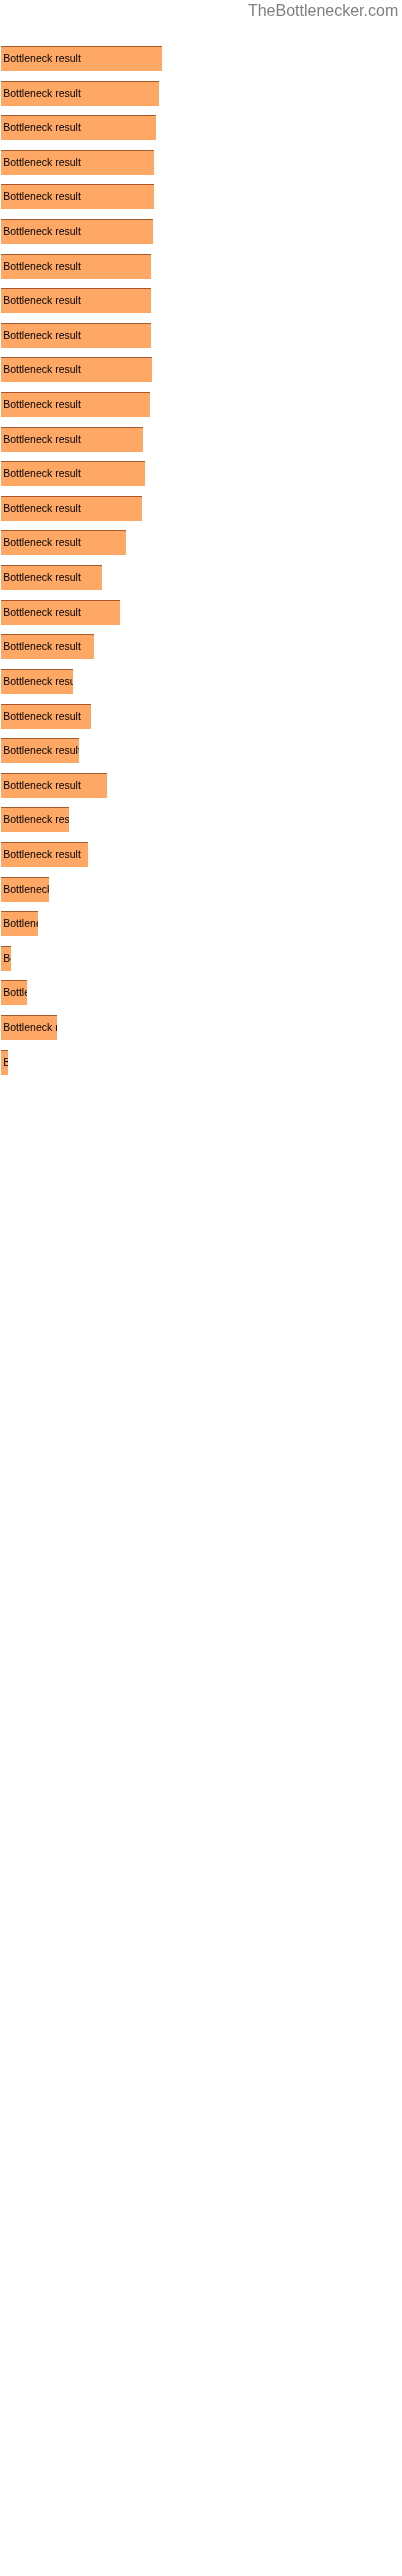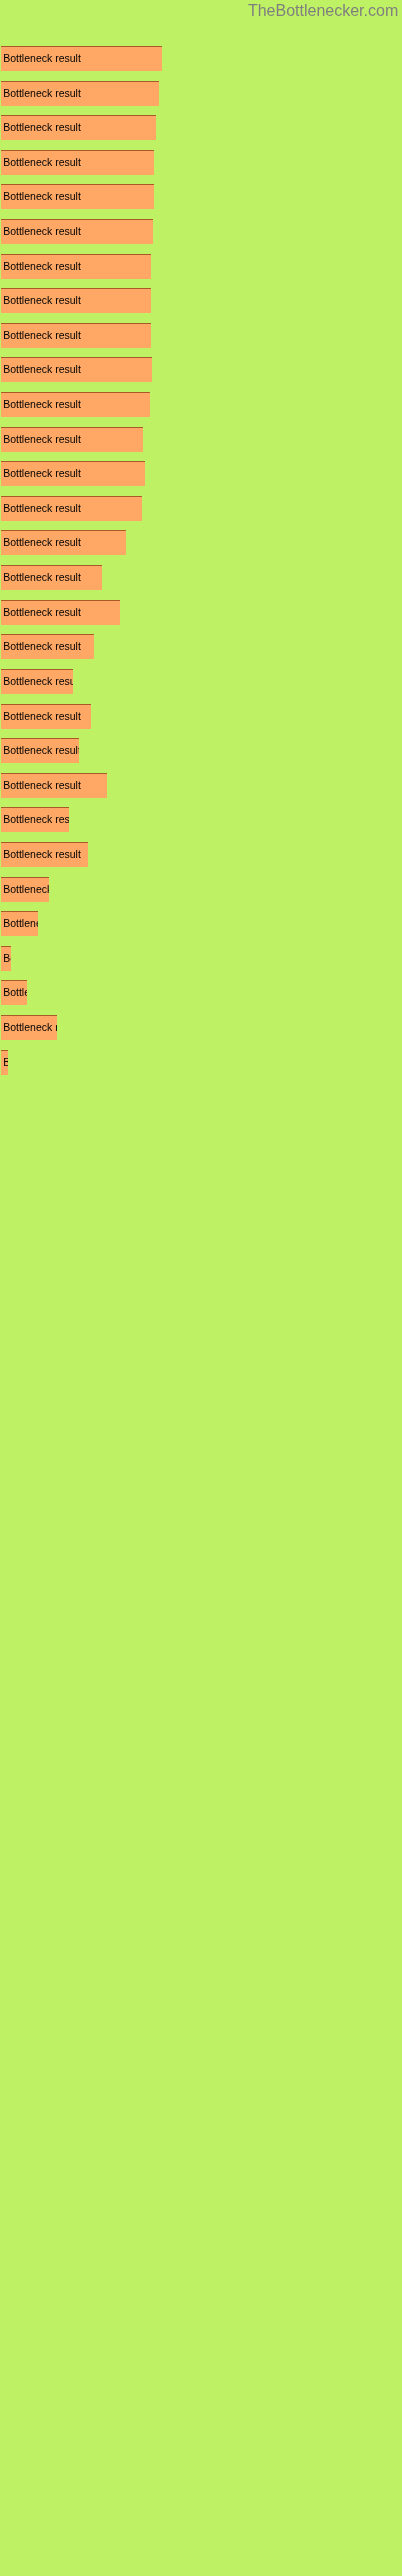--- a/index.html
+++ b/index.html
@@ -15,21 +15,21 @@
     overflow: hidden;
     font-family: "Liberation Sans", sans-serif;
     -webkit-font-smoothing: antialiased;
   }
   #chart-root {
     position: absolute;
     left: 0;
     top: 0;
     width: 403px;
     height: 2576px;
-    background: #bef264;
+    background: #ffffff;
   }
   #chart-title {
     position: absolute;
     right: 4.8px;
     top: 0px;
     height: 21px;
     line-height: 21px;
     color: #7f7f7f;
     font-size: 16px;
     font-family: "Liberation Sans", sans-serif;

